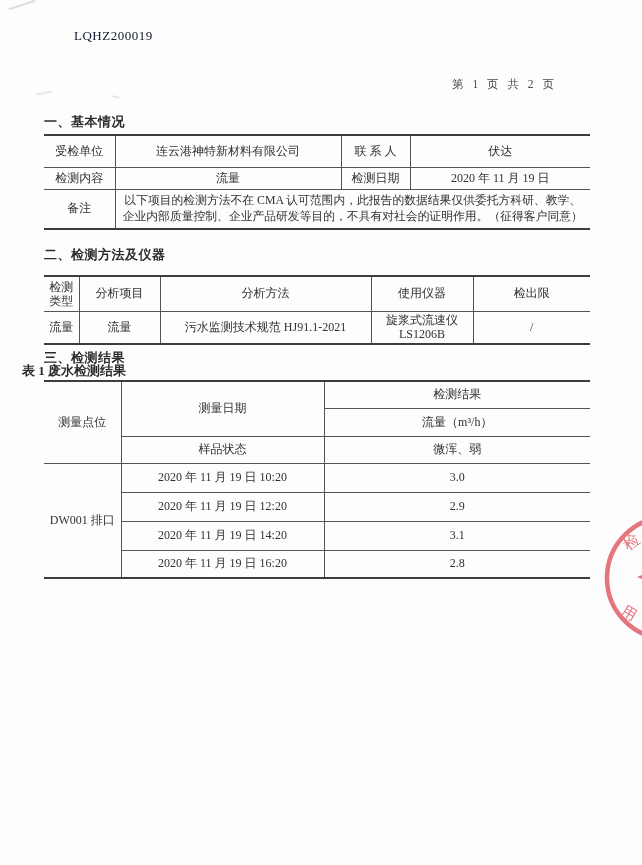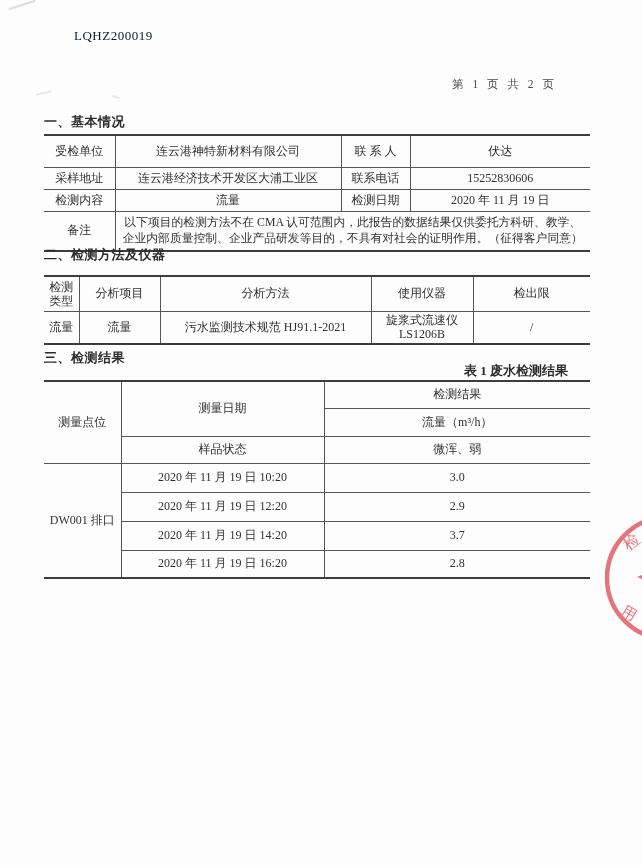--- a/index.html
+++ b/index.html
@@ -12,21 +12,21 @@
     color:#2f2f2f;
   }
   .abs{position:absolute;}
   .report-no{left:74px;top:28px;font-size:13px;letter-spacing:.5px;color:#0f172a;}
   .page-ind{left:452px;top:37px;font-size:11.5px;letter-spacing:3px;color:#4a4a4a;margin-top:40px;}
   .doc-title{left:178px;top:62px;font-size:22px;letter-spacing:7px;color:#555;font-weight:500;}
   .sec-heading{left:44px;font-size:13px;font-weight:bold;color:#2b2b2b;letter-spacing:.5px;}
   .h1{top:113px;}
   .h2{top:246px;}
   .h3{top:349px;}
-  .tbl-title{left:44px;top:362px;width:546px;text-align:right;font-size:13px;font-weight:bold;color:#2b2b2b;transform:translateX(-22px);}
+  .tbl-title{left:44px;top:362px;width:546px;text-align:left;font-size:13px;font-weight:bold;color:#2b2b2b;transform:translateX(-22px);}
   table{border-collapse:collapse;table-layout:fixed;font-size:12px;color:#303030;}
   table.doc{border-top:2px solid #3d3d3d;border-bottom:2px solid #3d3d3d;}
   table.doc td{border:1px solid #555;padding:1px 3px;text-align:center;vertical-align:middle;overflow:hidden;}
   table.doc td:first-child{border-left:none;}
   table.doc td:last-child{border-right:none;text-align:center;}
   .t1{left:44px;top:134px;width:546px;}
   .t2{left:44px;top:275px;width:546px;}
   .t3{left:44px;top:380px;width:546px;}
   td.val{text-align:left;padding-left:9px;}
   td.remark{text-align:left;padding:2px 8px;line-height:15.5px;font-size:11.8px;}
@@ -55,26 +55,20 @@
         <col style="width:226px">
         <col style="width:69px">
         <col style="width:180px">
       </colgroup>
     <tbody>
         <tr style="height:32px">
       <td>受检单位</td>
       <td class="val">连云港神特新材料有限公司</td>
       <td>联 系 人</td>
       <td class="val">伏达</td>
-    </tr>
-    <tr style="height:22px">
-      <td>采样地址</td>
-      <td class="val">连云港经济技术开发区大浦工业区</td>
-      <td>联系电话</td>
-      <td class="val">15252830606</td>
     </tr>
     <tr style="height:22px">
       <td>检测内容</td>
       <td class="val">流量</td>
       <td>检测日期</td>
       <td class="val">2020 年 11 月 19 日</td>
     </tr>
     <tr style="height:40px">
       <td>备注</td>
       <td class="remark" colspan="3">以下项目的检测方法不在 CMA 认可范围内，此报告的数据结果仅供委托方科研、教学、企业内部质量控制、企业产品研发等目的，不具有对社会的证明作用。（征得客户同意）</td>
@@ -136,21 +130,21 @@
       <td rowspan="4">DW001 排口</td>
       <td>2020 年 11 月 19 日 10:20</td>
       <td>3.0</td>
     </tr>
     <tr style="height:29px">
       <td>2020 年 11 月 19 日 12:20</td>
       <td>2.9</td>
     </tr>
     <tr style="height:29px">
       <td>2020 年 11 月 19 日 14:20</td>
-      <td>3.7</td>
+      <td>3.1</td>
     </tr>
     <tr style="height:28px">
       <td>2020 年 11 月 19 日 16:20</td>
       <td>2.8</td>
     </tr>
   </tbody>
     </table>
 
   <svg class="abs stamp-svg" width="70" height="185" viewBox="0 0 70 185">
     <g opacity="0.78">

